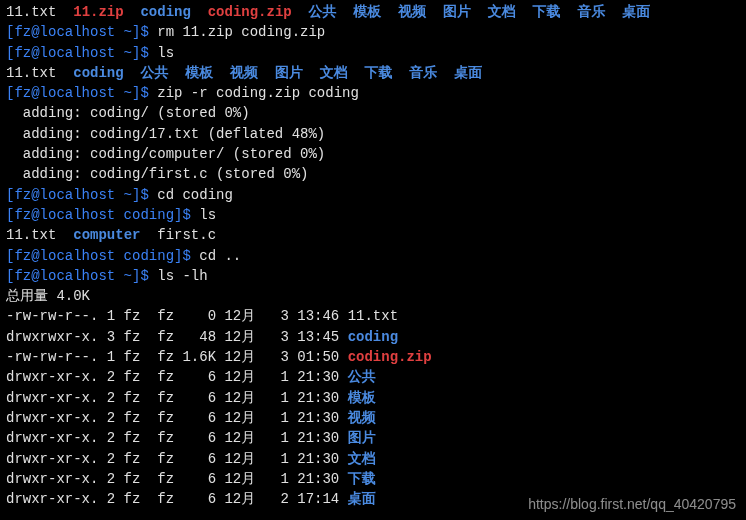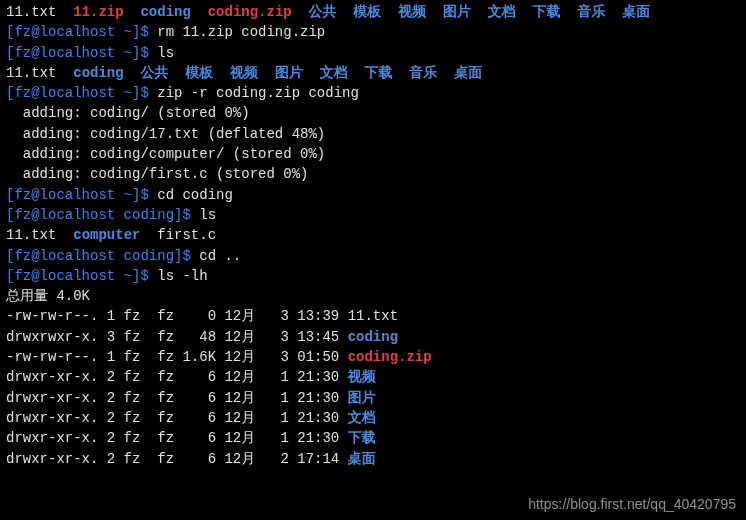--- a/index.html
+++ b/index.html
@@ -41,22 +41,24 @@
     <div class="line"><span class="white">  adding: coding/ (stored 0%)</span></div>
     <div class="line"><span class="white">  adding: coding/17.txt (deflated 48%)</span></div>
     <div class="line"><span class="white">  adding: coding/computer/ (stored 0%)</span></div>
     <div class="line"><span class="white">  adding: coding/first.c (stored 0%)</span></div>
     <div class="line"><span class="prompt">[fz@localhost ~]$ </span><span class="white">cd coding</span></div>
     <div class="line"><span class="prompt">[fz@localhost coding]$ </span><span class="white">ls</span></div>
     <div class="line"><span class="white">11.txt</span><span class="">  </span><span class="blue">computer</span><span class="">  </span><span class="white">first.c</span></div>
     <div class="line"><span class="prompt">[fz@localhost coding]$ </span><span class="white">cd ..</span></div>
     <div class="line"><span class="prompt">[fz@localhost ~]$ </span><span class="white">ls -lh</span></div>
     <div class="line"><span class="white">总用量 4.0K</span></div>
-    <div class="line"><span class="white">-rw-rw-r--. 1 fz  fz    0 12月   3 13:39 </span><span class="white">11.txt</span></div>
+    <div class="line"><span class="white">-rw-rw-r--. 1 fz  fz    0 12月   3 13:46 </span><span class="white">11.txt</span></div>
     <div class="line"><span class="white">drwxrwxr-x. 3 fz  fz   48 12月   3 13:45 </span><span class="blue">coding</span></div>
     <div class="line"><span class="white">-rw-rw-r--. 1 fz  fz 1.6K 12月   3 01:50 </span><span class="red">coding.zip</span></div>
+    <div class="line"><span class="white">drwxr-xr-x. 2 fz  fz    6 12月   1 21:30 </span><span class="blue">公共</span></div>
+    <div class="line"><span class="white">drwxr-xr-x. 2 fz  fz    6 12月   1 21:30 </span><span class="blue">模板</span></div>
     <div class="line"><span class="white">drwxr-xr-x. 2 fz  fz    6 12月   1 21:30 </span><span class="blue">视频</span></div>
     <div class="line"><span class="white">drwxr-xr-x. 2 fz  fz    6 12月   1 21:30 </span><span class="blue">图片</span></div>
     <div class="line"><span class="white">drwxr-xr-x. 2 fz  fz    6 12月   1 21:30 </span><span class="blue">文档</span></div>
     <div class="line"><span class="white">drwxr-xr-x. 2 fz  fz    6 12月   1 21:30 </span><span class="blue">下载</span></div>
     <div class="line"><span class="white">drwxr-xr-x. 2 fz  fz    6 12月   2 17:14 </span><span class="blue">桌面</span></div>
   </div>
 <div class="watermark">https://blog.first.net/qq_40420795</div>
 
 </body></html>

